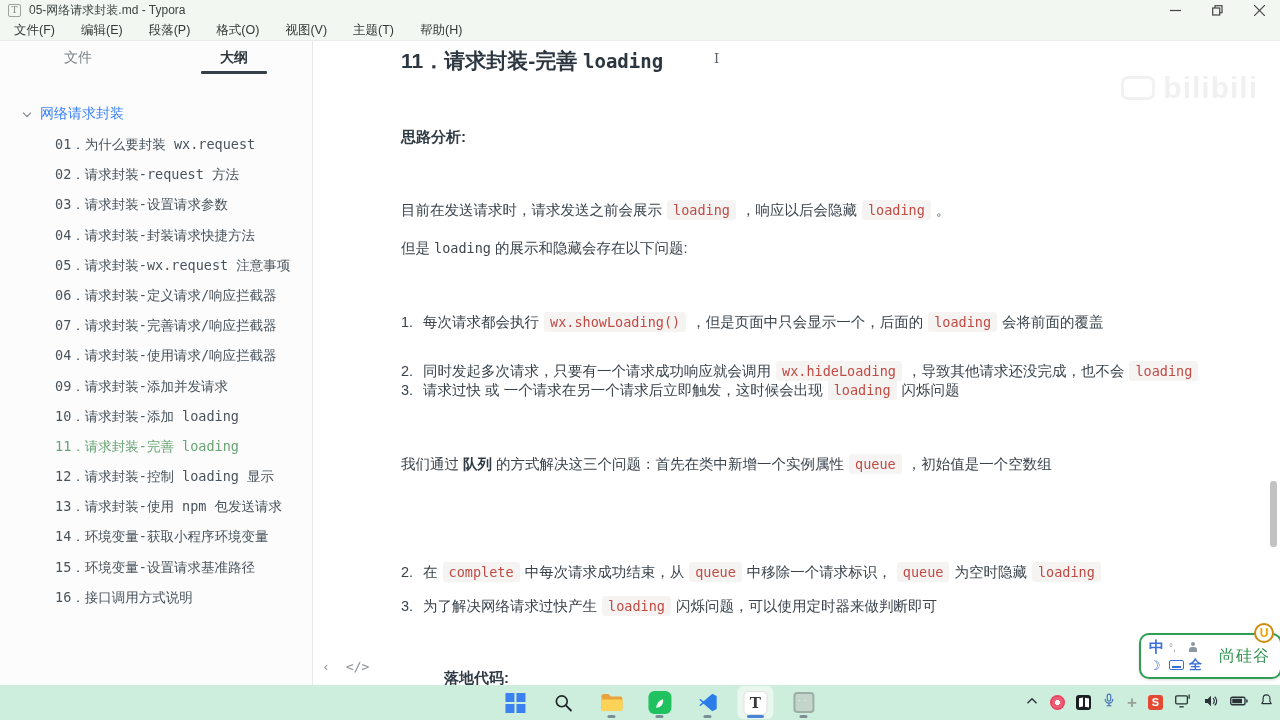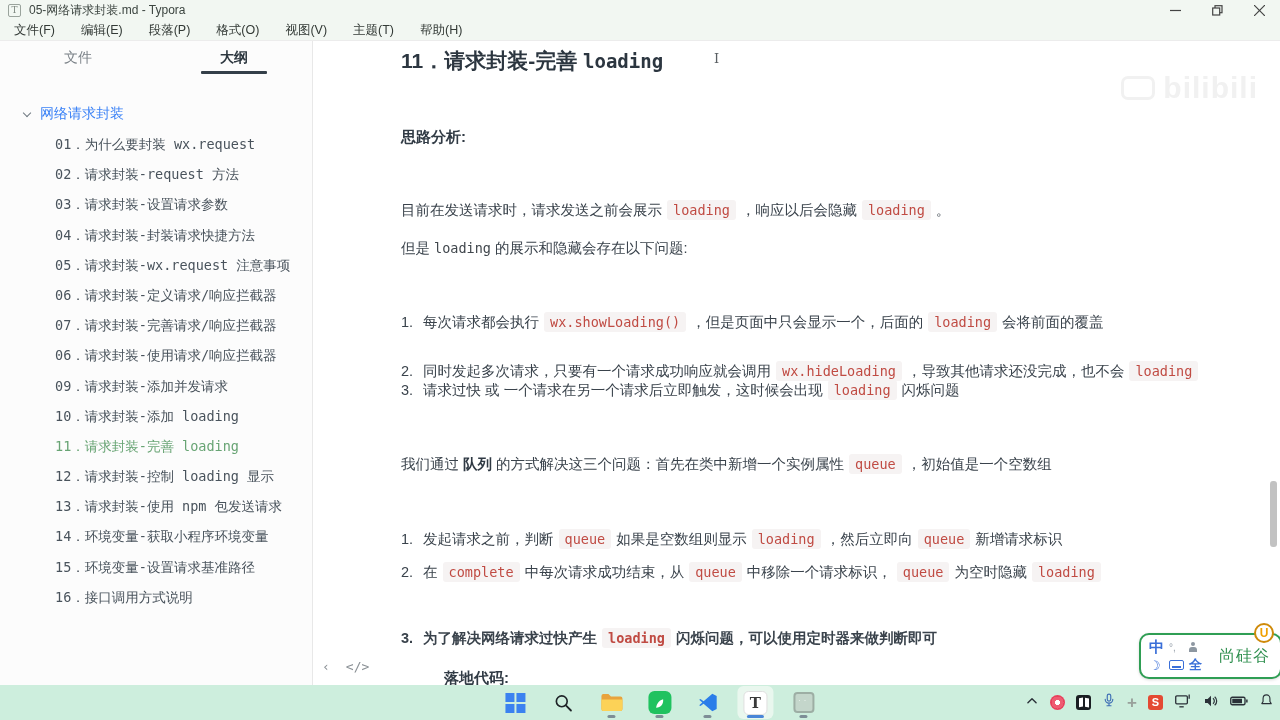--- a/index.html
+++ b/index.html
@@ -146,21 +146,21 @@
           <span>网络请求封装</span>
         </div>
         <div>
             <div class="ol-item"><span>01．为什么要封装 wx.request</span></div>
             <div class="ol-item"><span>02．请求封装-request 方法</span></div>
             <div class="ol-item"><span>03．请求封装-设置请求参数</span></div>
             <div class="ol-item"><span>04．请求封装-封装请求快捷方法</span></div>
             <div class="ol-item"><span>05．请求封装-wx.request 注意事项</span></div>
             <div class="ol-item"><span>06．请求封装-定义请求/响应拦截器</span></div>
             <div class="ol-item"><span>07．请求封装-完善请求/响应拦截器</span></div>
-            <div class="ol-item"><span>06．请求封装-使用请求/响应拦截器</span></div>
+            <div class="ol-item"><span>04．请求封装-使用请求/响应拦截器</span></div>
             <div class="ol-item"><span>09．请求封装-添加并发请求</span></div>
             <div class="ol-item"><span>10．请求封装-添加 loading</span></div>
             <div class="ol-item active"><span>11．请求封装-完善 loading</span></div>
             <div class="ol-item"><span>12．请求封装-控制 loading 显示</span></div>
             <div class="ol-item"><span>13．请求封装-使用 npm 包发送请求</span></div>
             <div class="ol-item"><span>14．环境变量-获取小程序环境变量</span></div>
             <div class="ol-item"><span>15．环境变量-设置请求基准路径</span></div>
             <div class="ol-item"><span>16．接口调用方式说明</span></div>
           </div>
       </div>
@@ -181,23 +181,22 @@
 
       <div class="line" style="top:160px;"><span class="seg-text">目前在发送请求时，请求发送之前会展示</span><span class="seg-code">loading</span><span class="seg-text">，响应以后会隐藏</span><span class="seg-code">loading</span><span class="seg-text">。</span></div>
       <div class="line" style="top:198px;"><span class="seg-text">但是</span><span class="seg-mono">loading</span><span class="seg-text">的展示和隐藏会存在以下问题:</span></div>
 
       <div class="line" style="top:272px;"><span class="lnum">1.</span><span><span class="seg-text">每次请求都会执行</span><span class="seg-code">wx.showLoading()</span><span class="seg-text">，但是页面中只会显示一个，后面的</span><span class="seg-code">loading</span><span class="seg-text">会将前面的覆盖</span></span></div>
       <div class="line" style="top:321px;"><span class="lnum">2.</span><span><span class="seg-text">同时发起多次请求，只要有一个请求成功响应就会调用</span><span class="seg-code">wx.hideLoading</span><span class="seg-text">，导致其他请求还没完成，也不会</span><span class="seg-code">loading</span></span></div>
       <div class="line" style="top:340px;"><span class="lnum">3.</span><span><span class="seg-text">请求过快 或 一个请求在另一个请求后立即触发，这时候会出现</span><span class="seg-code">loading</span><span class="seg-text">闪烁问题</span></span></div>
 
       <div class="line" style="top:414px;"><span class="seg-text">我们通过</span><span class="seg-bold"> 队列 </span><span class="seg-text">的方式解决这三个问题：首先在类中新增一个实例属性</span><span class="seg-code">queue</span><span class="seg-text">，初始值是一个空数组</span></div>
 
-      <div class="line" style="top:489px;"><span class="lnum">1.</span><span><span class="seg-text">发起请求之前，判断</span><span class="seg-code">queue</span><span class="seg-text">如果是空数组则显示</span><span class="seg-code">loading</span><span class="seg-text">，然后立即向</span><span class="seg-code">queue</span><span class="seg-text">新增请求标识</span></span></div>
       <div class="line" style="top:522px;"><span class="lnum">2.</span><span><span class="seg-text">在</span><span class="seg-code">complete</span><span class="seg-text">中每次请求成功结束，从</span><span class="seg-code">queue</span><span class="seg-text">中移除一个请求标识，</span><span class="seg-code">queue</span><span class="seg-text">为空时隐藏</span><span class="seg-code">loading</span></span></div>
-      <div class="line" style="top:588px;font-weight:bold;"><span class="lnum">3.</span><span><span class="seg-text">为了解决网络请求过快产生</span><span class="seg-code">loading</span><span class="seg-text">闪烁问题，可以使用定时器来做判断即可</span></span></div>
+      <div class="line" style="top:556px;"><span class="lnum">3.</span><span><span class="seg-text">为了解决网络请求过快产生</span><span class="seg-code">loading</span><span class="seg-text">闪烁问题，可以使用定时器来做判断即可</span></span></div>
 
       <div class="line footer-head" style="top:628px;">落地代码:</div>
 
       <div class="corner-tools">
         <span>‹</span>
         <span>&lt;/&gt;</span>
       </div>
 
       <div class="scrollthumb"></div>
     </div>

